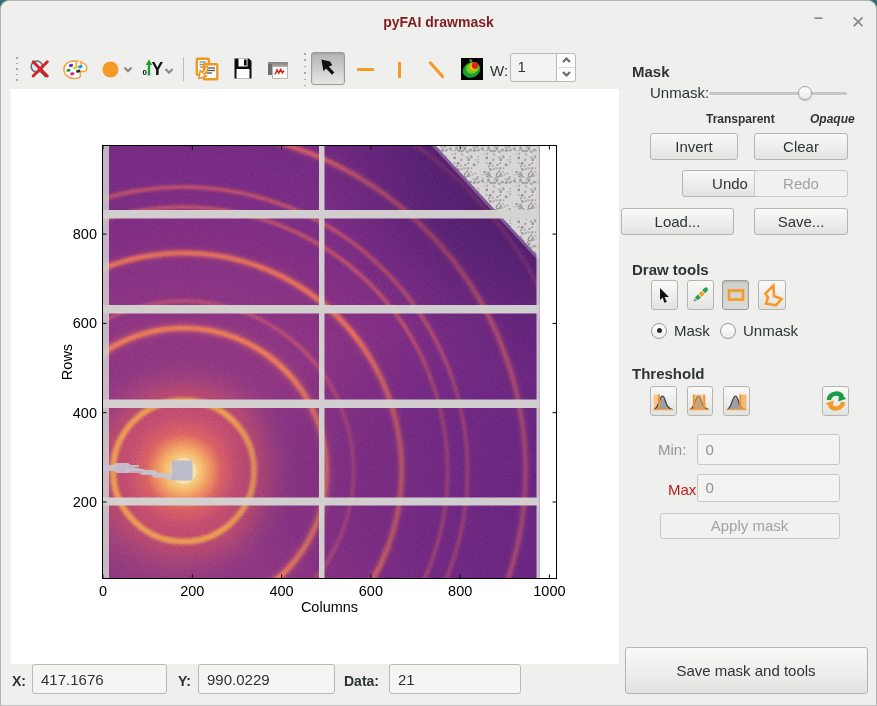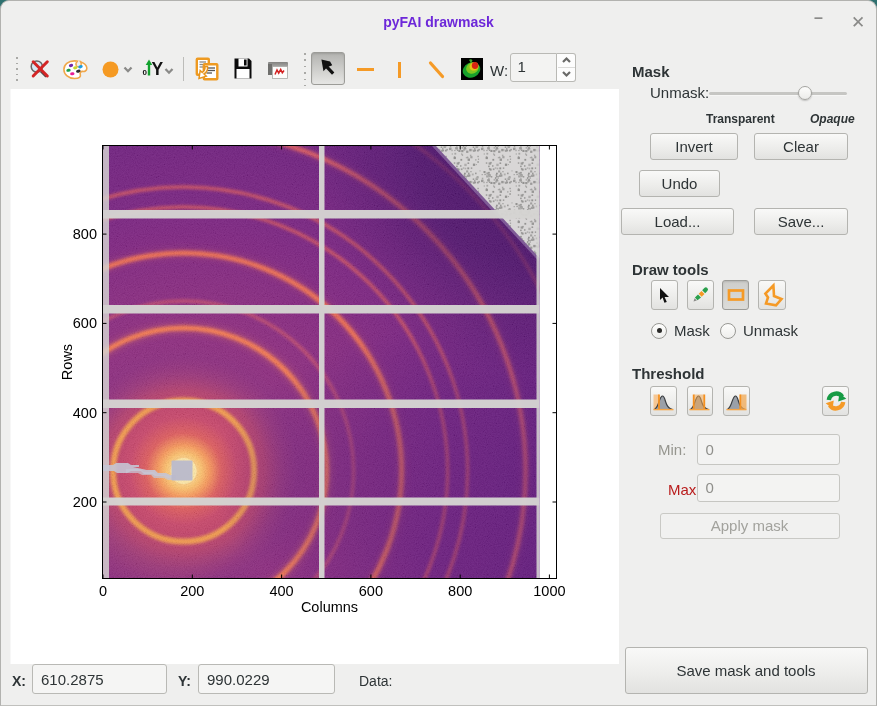--- a/index.html
+++ b/index.html
@@ -20,21 +20,21 @@
 }
 .btn.disabled { background:#f1f1f0; border-color:#c9c9c5; color:#a2a29d; }
 .btn.pressed { background:linear-gradient(to bottom,#cececb,#dcdcd9); border-color:#9c9c98; box-shadow:inset 0 1px 2px rgba(0,0,0,0.12); }
 .input {
   position:absolute; border:1px solid #b9b9b5; border-radius:3px;
   background:#f5f5f4; color:#2e3436; font-size:15px;
   display:flex; align-items:center; padding-left:8px;
 }
 .input.dis { color:#8f8f8b; border-color:#c6c6c2; background:#f3f3f2; }
 #titlebar-title { position:absolute; left:0; right:0; top:13px; text-align:center;
-  font-weight:bold; font-size:14px; color:#6d28d9; }
+  font-weight:bold; font-size:14px; color:#7f1d1d; }
 .wbtn { position:absolute; color:#8a8a88; font-size:16px; }
 </style>
 </head>
 <body>
 <div id="win">
   <div id="titlebar-title">pyFAI drawmask</div>
   <div class="wbtn" style="left:813px;top:8px;font-weight:bold;">–</div>
   <div class="wbtn" style="left:850px;top:11px;font-size:17px;">✕</div>
 
   <div id="plotwrap" style="position:absolute;left:0;top:0;width:877px;height:706px;">
@@ -399,21 +399,22 @@
 
   <div class="lbl heading" style="left:631px;top:62px;">Mask</div>
   <div class="lbl" style="left:649px;top:83px;">Unmask:</div>
 
   <div style="position:absolute;left:708px;top:90.5px;width:138px;height:3.5px;background:#c6c6c3;border-radius:2px;box-shadow:0 1px 0 #f6f6f5;"></div>
   <div style="position:absolute;left:796.5px;top:85px;width:14px;height:14px;border-radius:50%;background:linear-gradient(#fdfdfc,#ececea);border:1px solid #a5a5a1;box-shadow:0 1px 1.5px rgba(0,0,0,0.2);"></div>
   <div class="lbl" style="left:705px;top:111px;font-weight:bold;font-size:12px;">Transparent</div>
   <div class="lbl" style="left:809px;top:111px;font-weight:bold;font-size:12px;font-style:italic;">Opaque</div>
   <div class="btn" style="left:649px;top:132px;width:88px;height:27px;">Invert</div>
   <div class="btn" style="left:753px;top:132px;width:94px;height:27px;">Clear</div>
-  <div class="btn" style="left:638px;top:169px;width:81px;height:27px;">Undo</div>
+  <div class="btn" style="left:681px;top:169px;width:96px;height:27px;">Undo</div>
+  <div class="btn disabled" style="left:753px;top:169px;width:94px;height:27px;">Redo</div>
   <div class="btn" style="left:620px;top:206.5px;width:113px;height:27px;">Load...</div>
   <div class="btn" style="left:753px;top:206.5px;width:94px;height:27px;">Save...</div>
 
   <div class="lbl heading" style="left:631px;top:260px;">Draw tools</div>
   <div class="btn" style="left:650px;top:278.5px;width:27px;height:30px;">
     <svg width="18" height="18" viewBox="0 0 18 18">
         <path d="M4 2 L13 11 L8.6 11 L10.8 16 L8.4 16.8 L6.6 11.6 L4 14 Z" fill="#111"></path>
       </svg>
   </div>
   <div class="btn" style="left:685.5px;top:278.5px;width:27px;height:30px;">
@@ -475,19 +476,20 @@
       <path d="M7.5 18.8 L0.7 13.3 L8.8 10.5 Z" fill="#f59a26"></path>
     </svg>
   </div>
   <div class="lbl" style="left:657px;top:440px;color:#96968f;">Min:</div>
   <div class="input dis" style="left:695.5px;top:432.5px;width:143px;height:31px;">0</div>
   <div class="lbl" style="left:655px;top:480px;color:#b91c1c;margin-left:12px;">Max:</div>
   <div class="input dis" style="left:695.5px;top:472.5px;width:143px;height:28px;">0</div>
   <div class="btn disabled" style="left:658.5px;top:511.5px;width:180px;height:26.5px;">Apply mask</div>
 
   <div class="lbl" style="left:11px;top:672px;font-weight:bold;font-size:14px;">X:</div>
-  <div class="input" style="left:31px;top:663px;width:135px;height:30px;">610.2875</div>
+  <div class="input" style="left:31px;top:663px;width:135px;height:30px;">417.1676</div>
   <div class="lbl" style="left:177px;top:672px;font-weight:bold;font-size:14px;">Y:</div>
   <div class="input" style="left:197px;top:663px;width:137px;height:30px;">990.0229</div>
-  <div class="lbl" style="left:358px;top:672px;font-weight:normal;font-size:14px;text-align:right;">Data:</div>
+  <div class="lbl" style="left:343px;top:672px;font-weight:bold;font-size:14px;text-align:right;">Data:</div>
+  <div class="input" style="left:388px;top:663px;width:132px;height:30px;">21</div>
 
   <div class="btn" style="left:623.5px;top:646px;width:243px;height:47px;">Save mask and tools</div>
 </div>
 
 </body></html>

